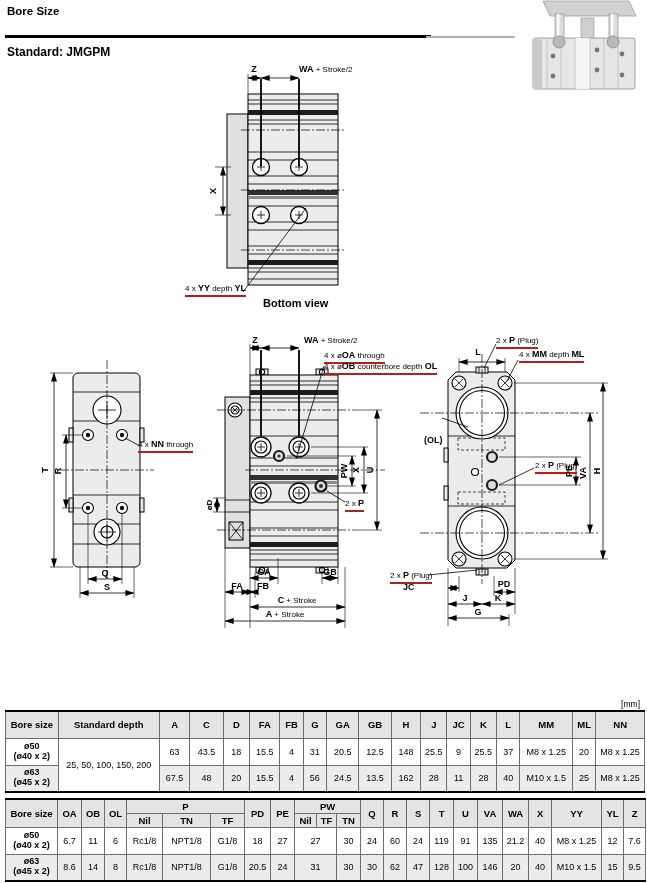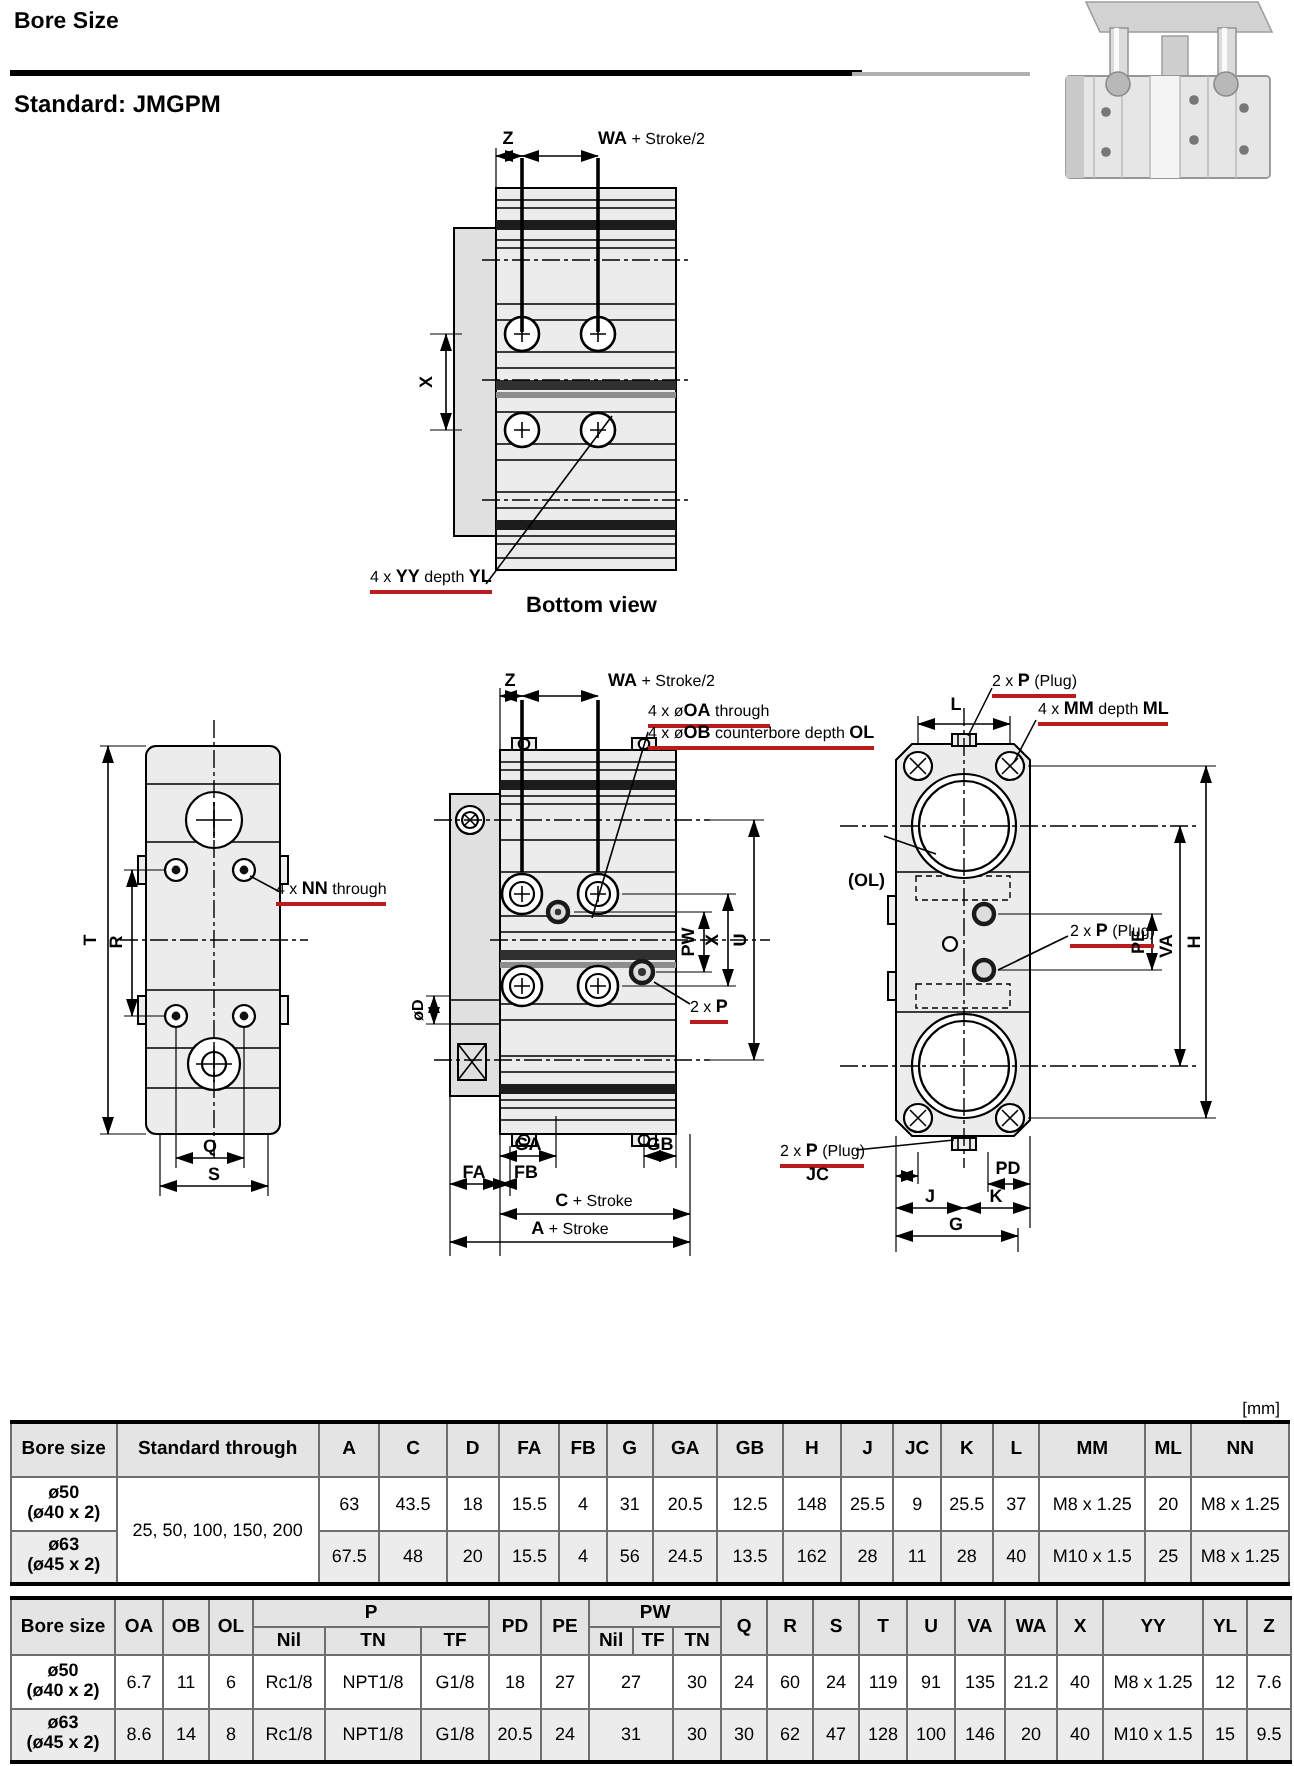--- a/index.html
+++ b/index.html
@@ -340,21 +340,21 @@
         <col style="width:23px">
         <col style="width:26px">
         <col style="width:23px">
         <col style="width:52px">
         <col style="width:23px">
         <col style="width:48px">
     </colgroup>
     <thead>
       <tr>
         <th>Bore size</th>
-        <th>Standard through</th>
+        <th>Standard depth</th>
         <th>A</th>
         <th>C</th>
         <th>D</th>
         <th>FA</th>
         <th>FB</th>
         <th>G</th>
         <th>GA</th>
         <th>GB</th>
         <th>H</th>
         <th>J</th>

